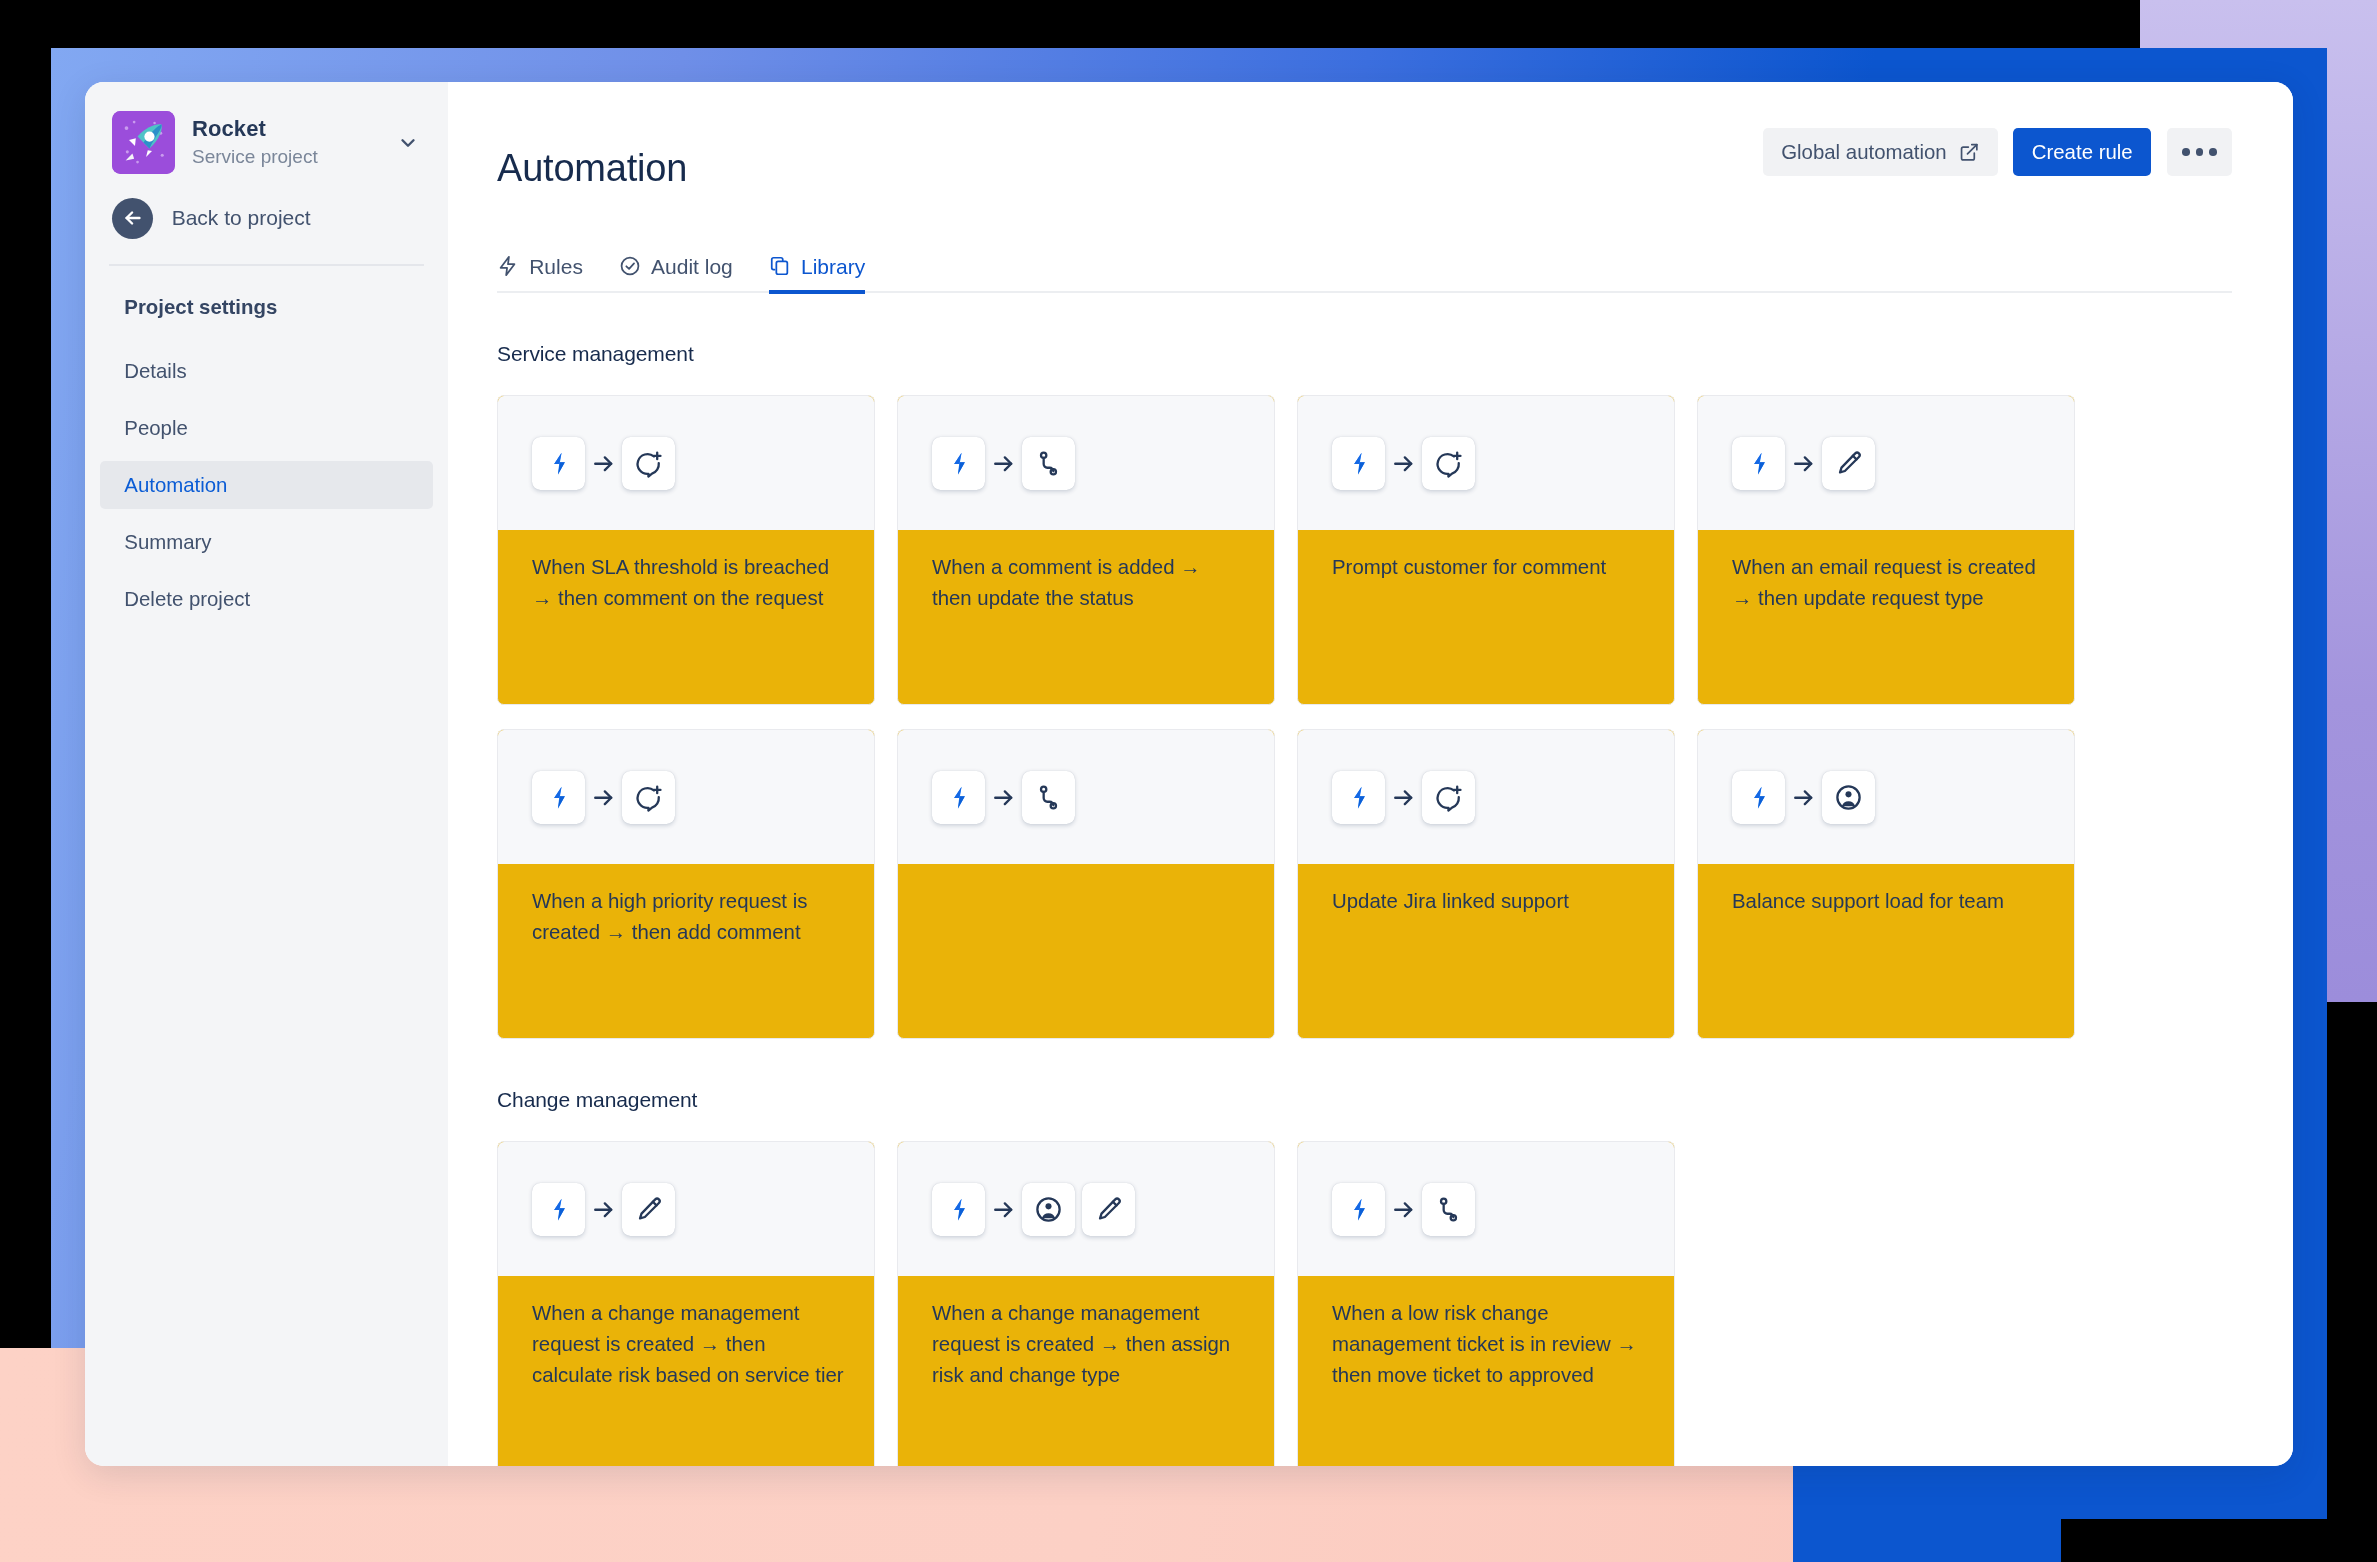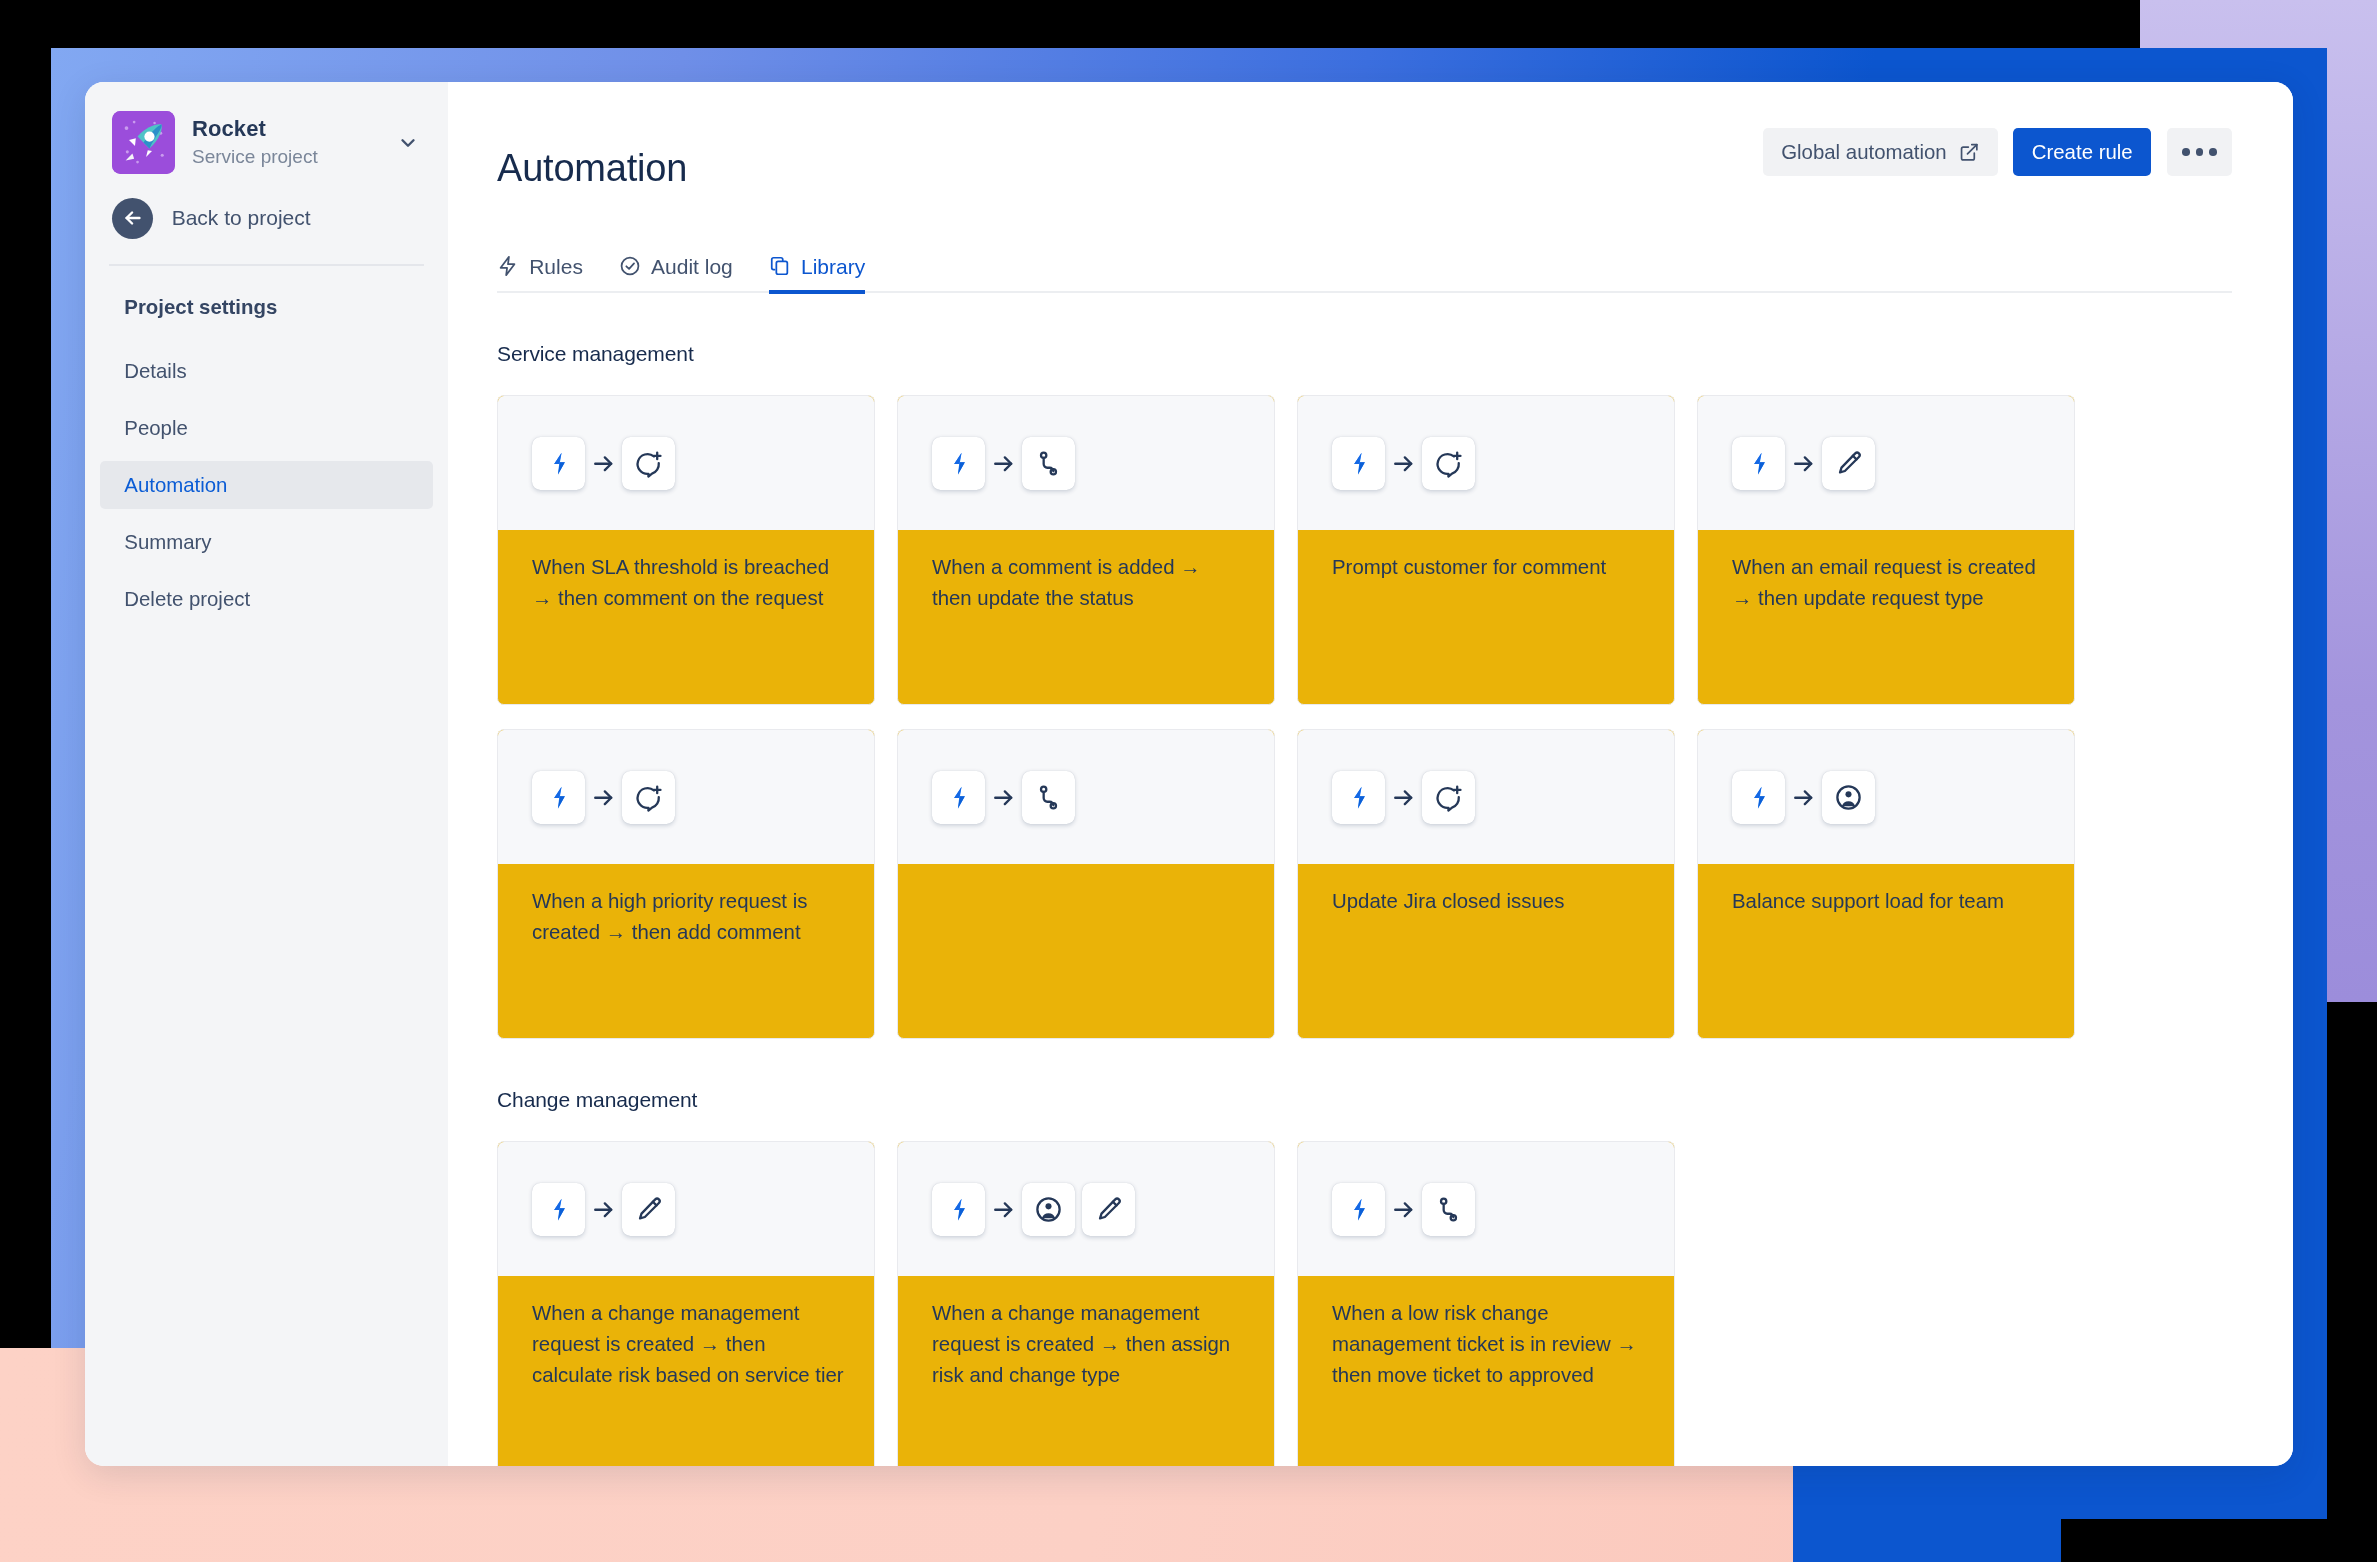--- a/index.html
+++ b/index.html
@@ -636,21 +636,21 @@
             </div>
             <div class="chip">
               <svg width="29" height="29" viewBox="0 0 24 24" fill="none" stroke="#253858" stroke-width="1.9" stroke-linecap="round" stroke-linejoin="round">
                   <path d="M16.5 6.2A8.2 8.2 0 1 0 12 20.6l-.1 2.2 3-2.4a8.2 8.2 0 0 0 5.6-8.6"></path>
                   <line x1="19.2" y1="3" x2="19.2" y2="8.4"></line>
                   <line x1="16.5" y1="5.7" x2="21.9" y2="5.7"></line>
                 </svg>
             </div>
           </div>
           <div class="card-body">
-            <div class="card-text">Update Jira closed issues</div>
+            <div class="card-text">Update Jira linked support</div>
           </div>
         </div>
 
         <div class="card">
           <div class="card-head">
             <div class="chip">
               <svg width="29" height="29" viewBox="0 0 32 32" aria-hidden="true">
                   <path d="M19.4 4 L11.2 16.6 L16.7 16.6 L15.4 28 L23 14.6 L17.6 14.6 Z" fill="#2684ff"></path>
                   <path d="M15.4 28 L23 14.6 L17.6 14.6 Z" fill="#0c5fd6"></path>
                   <path d="M19.4 4 L11.2 16.6 L16.7 16.6 Z" fill="#1668e3"></path>

